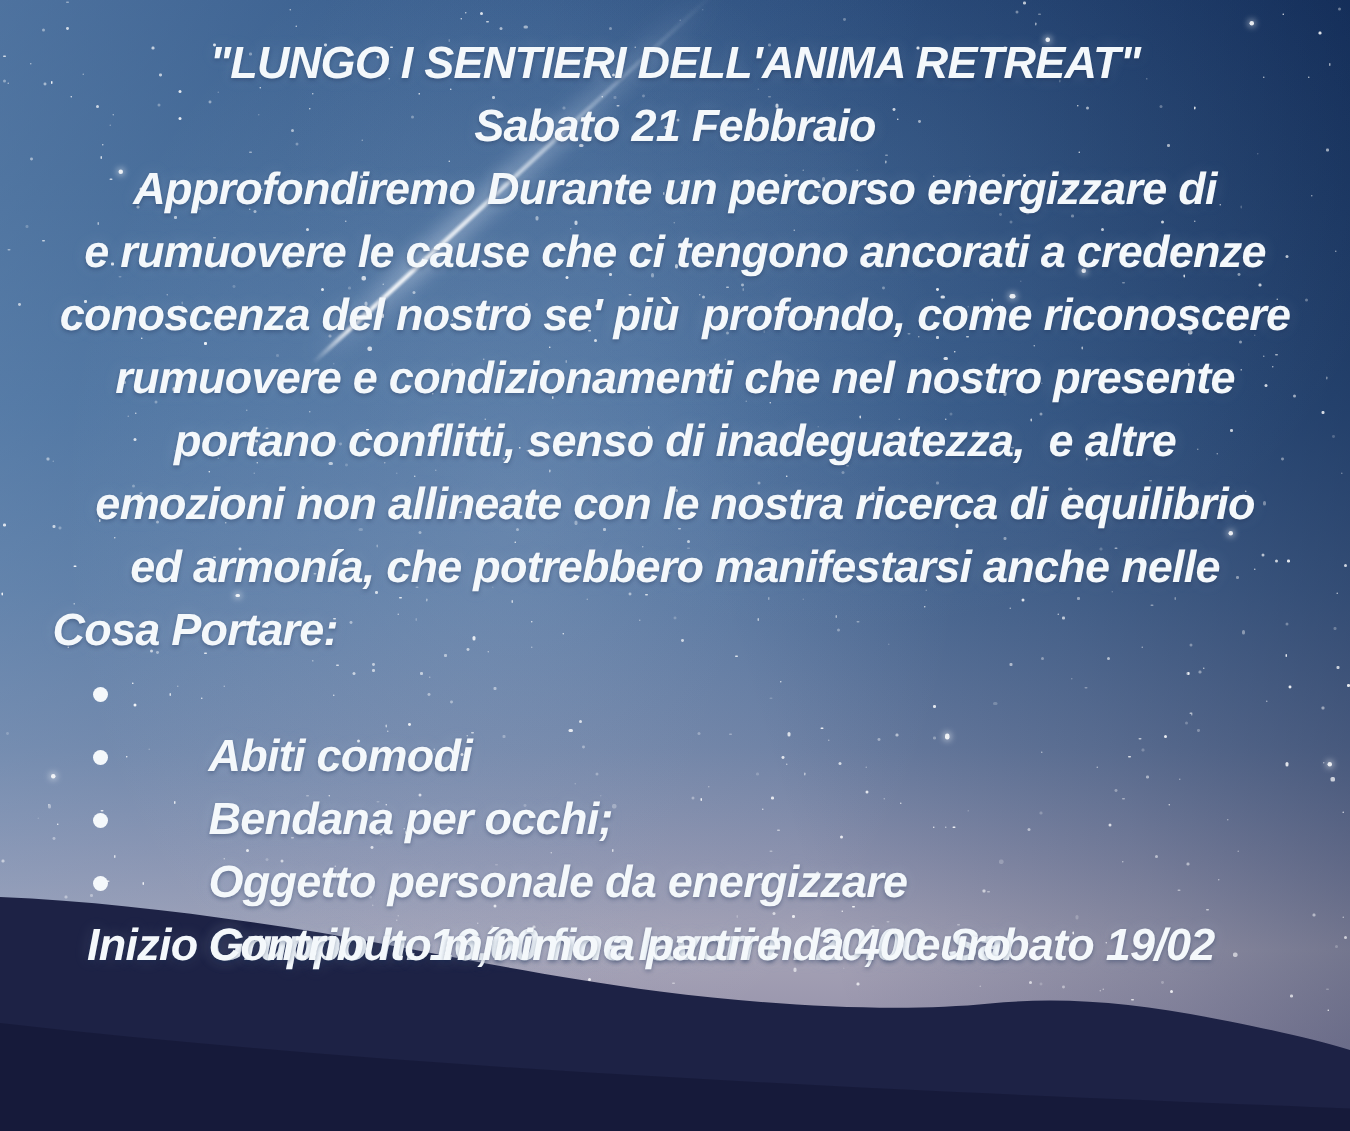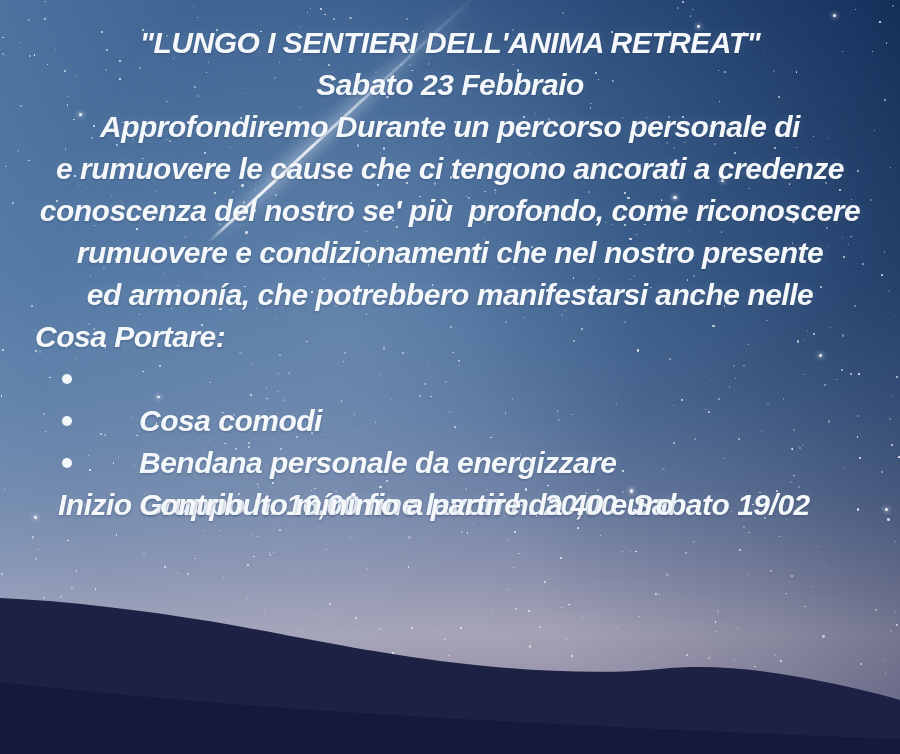--- a/index.html
+++ b/index.html
@@ -805,35 +805,40 @@
   <svg id="mountains" width="900" height="754" viewBox="0 0 900 754">
     <path d="M0,598 C70,601 140,610 215,622 C290,635 350,649 440,661
              C520,671 600,675 660,669 C712,664 760,669 820,681
              C855,688 880,694 900,700 L900,754 L0,754 Z" fill="#1d2245"></path>
     <path d="M0,682 C160,700 330,712 480,720 C640,729 780,734 900,739
              L900,754 L0,754 Z" fill="#161a38" opacity="0.9"></path>
   </svg>
 
   <div id="text-col">
     <div class="line center">"LUNGO I SENTIERI DELL'ANIMA RETREAT"</div>
-    <div class="line center">Sabato 23 Febbraio</div>
-
-    <div class="line center">Approfondiremo Durante un percorso personale di</div>
+    <div class="line center">Sabato 21 Febbraio</div>
+
+    <div class="line center">Approfondiremo Durante un percorso energizzare di</div>
     <div class="line center">e rumuovere le cause che ci tengono ancorati a credenze</div>
     <div class="line center">conoscenza del nostro se' più  profondo, come riconoscere</div>
     <div class="line center">rumuovere e condizionamenti che nel nostro presente</div>
+    <div class="line center">portano conflitti, senso di inadeguatezza,  e altre</div>
+    <div class="line center">emozioni non allineate con le nostra ricerca di equilibrio</div>
     <div class="line center">ed armonía, che potrebbero manifestarsi anche nelle</div>
 
     <div class="line heading">Cosa Portare:</div>
 
     <div class="line bullet">
-      <span class="dot"></span><span>Cosa comodi</span>
+      <span class="dot"></span><span>Abiti comodi</span>
     </div>
     <div class="line bullet">
-      <span class="dot"></span><span>Bendana personale da energizzare</span>
+      <span class="dot"></span><span>Bendana per occhi;</span>
+    </div>
+    <div class="line bullet">
+      <span class="dot"></span><span>Oggetto personale da energizzare</span>
     </div>
     <div class="line bullet">
       <span class="dot"></span><span>Contributo mínimo a partire da 40 euro</span>
     </div>
 
     <div class="line footer">Inizio Gruppo h. 16,00 fine lavori h. 20,00  Sabato 19/02</div>
   </div>
 
 </div>
 

